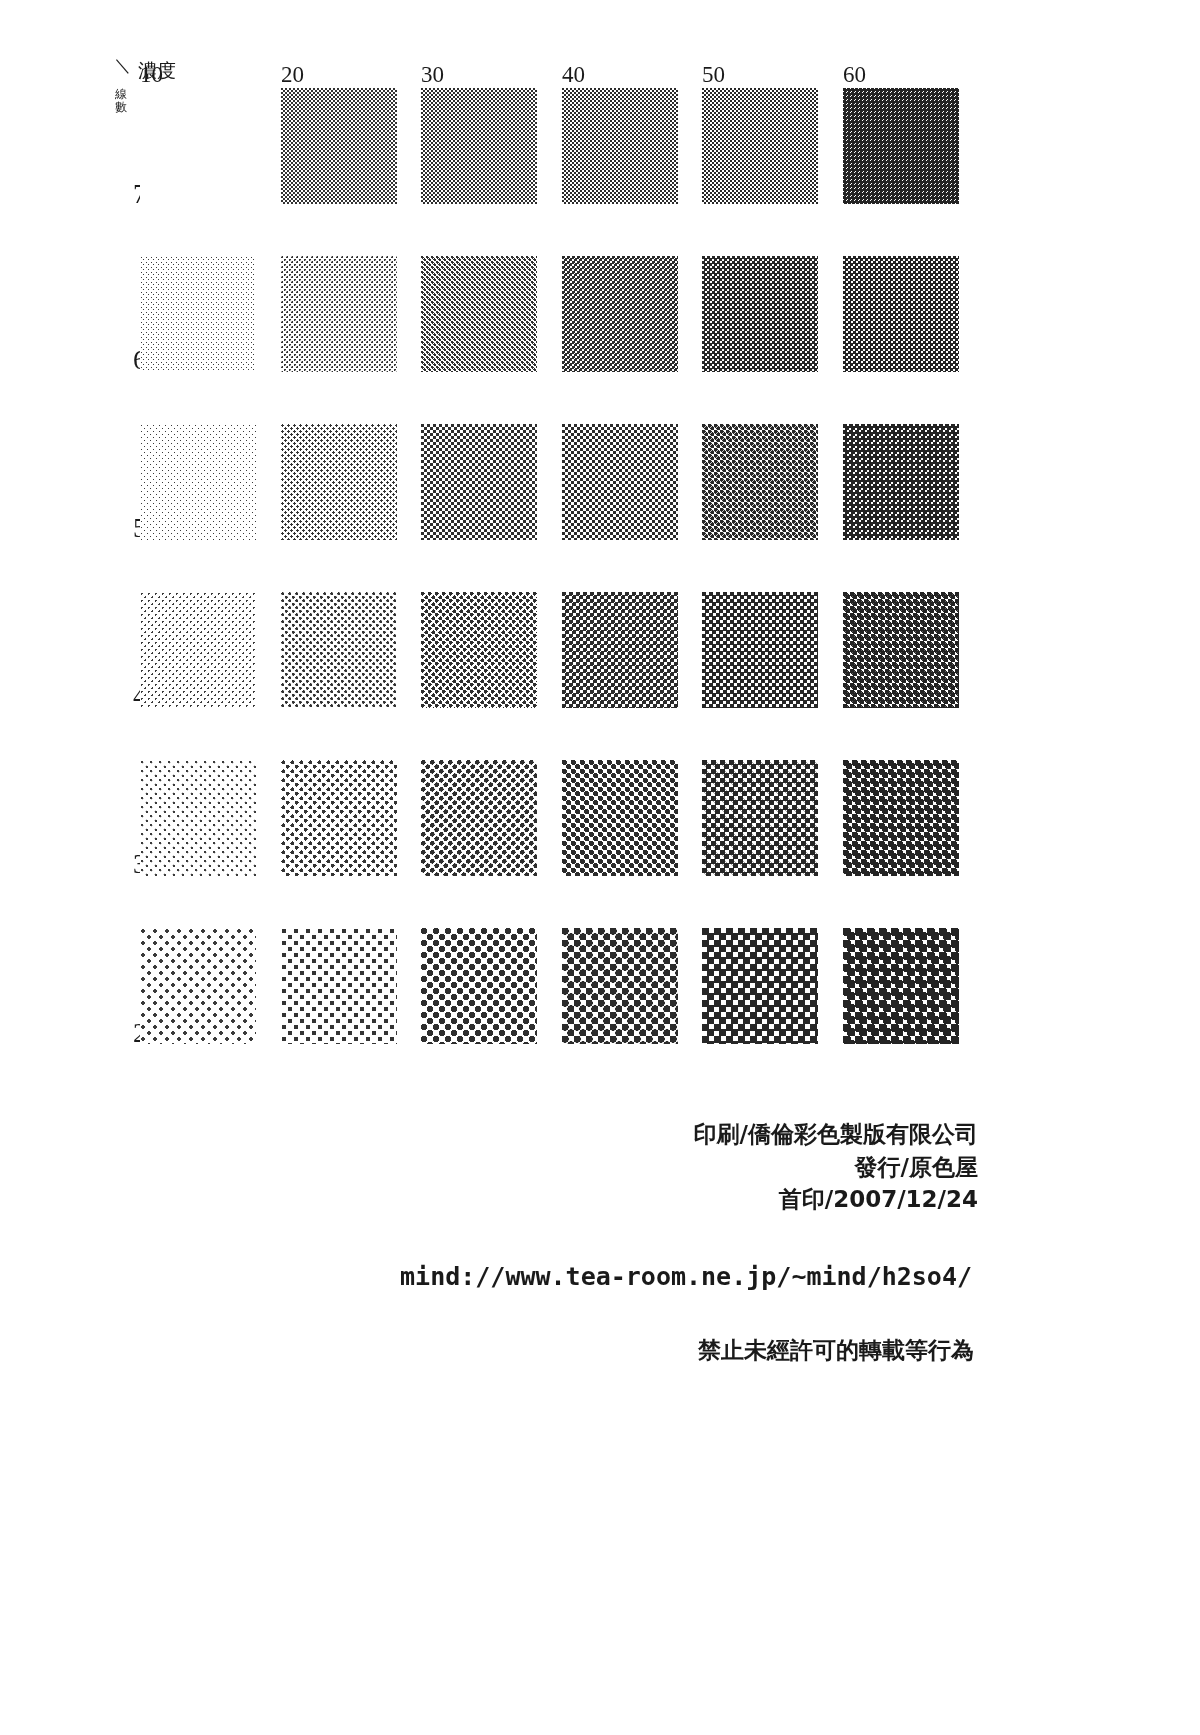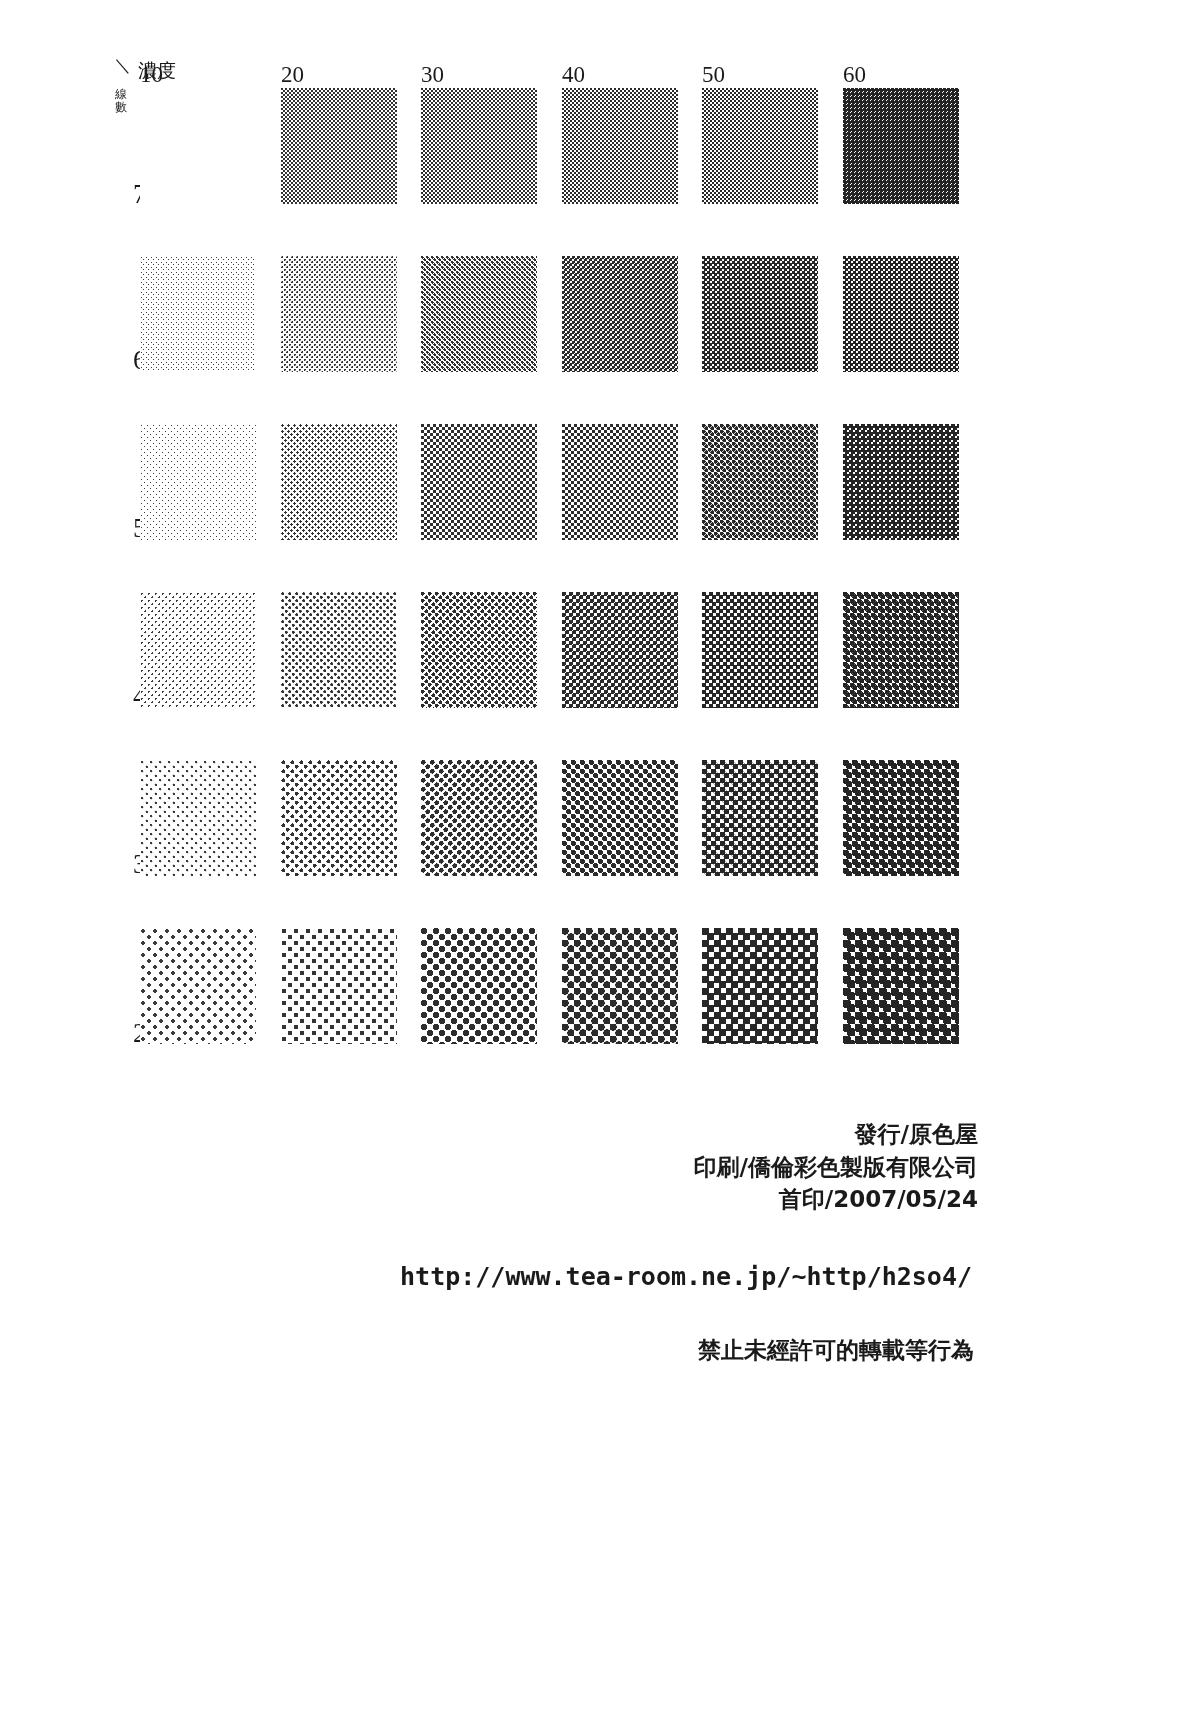--- a/index.html
+++ b/index.html
@@ -332,18 +332,18 @@
     background-size: 12px 12px, 12px 12px;"></div>
   <div class="swatch" style="left:843px; top:928px;
     background-image:
       radial-gradient(circle at 3px 3px, #242424 4.9px, rgba(0,0,0,0) 5.05px),
       radial-gradient(circle at 9px 9px, #242424 4.9px, rgba(0,0,0,0) 5.05px);
     background-size: 12px 12px, 12px 12px;"></div>
 
 </div>
 
 <div id="colophon">
+  <p class="colo-line">印刷/僑倫彩色製版有限公司</p>
   <p class="colo-line">發行/原色屋</p>
-  <p class="colo-line">印刷/僑倫彩色製版有限公司</p>
-  <p class="colo-line">首印/2007/05/24</p>
-  <p class="colo-url">http://www.tea-room.ne.jp/~http/h2so4/</p>
+  <p class="colo-line">首印/2007/12/24</p>
+  <p class="colo-url">mind://www.tea-room.ne.jp/~mind/h2so4/</p>
   <p class="colo-notice">禁止未經許可的轉載等行為</p>
 </div>
 
 </body></html>

